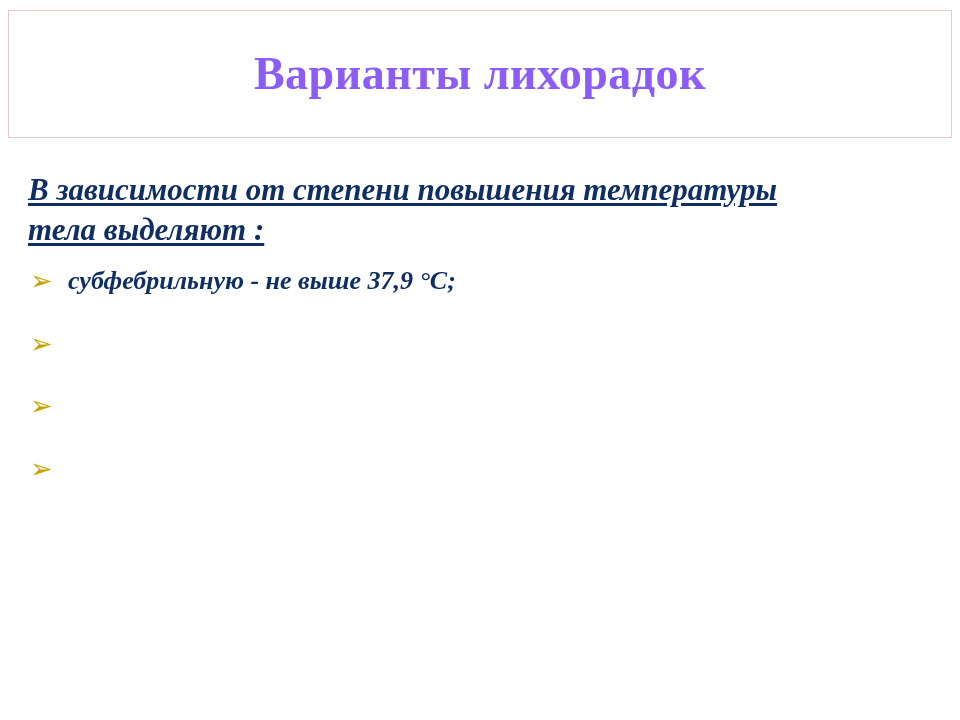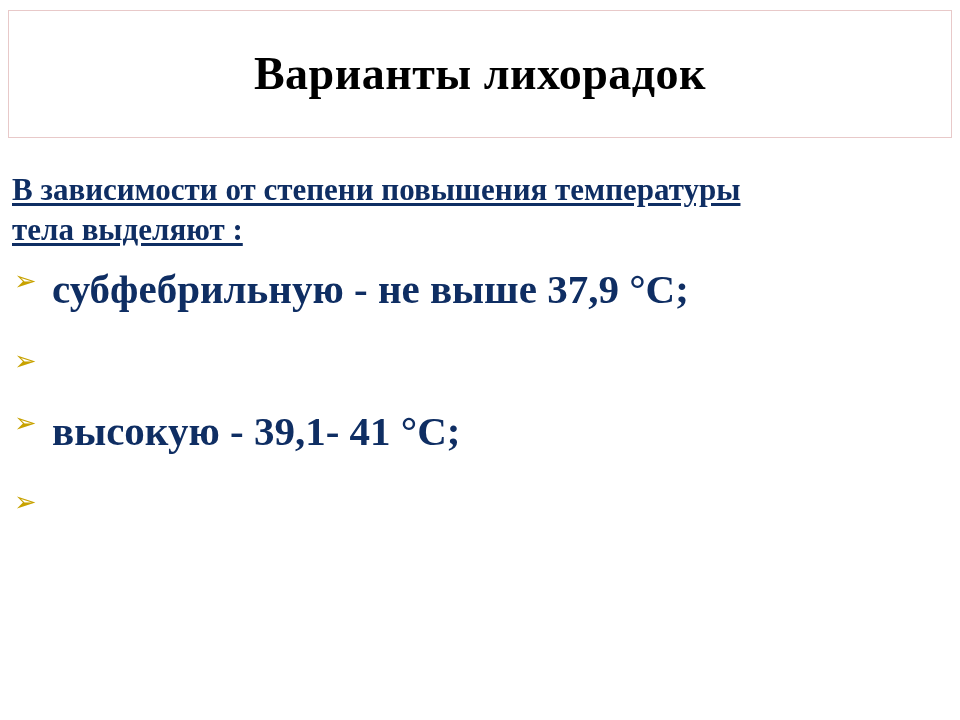--- a/index.html
+++ b/index.html
@@ -26,34 +26,35 @@
     top: 10px;
     width: 944px;
     height: 128px;
     border: 1px solid #e8c9c9;
     box-sizing: border-box;
     display: flex;
     align-items: center;
     justify-content: center;
   }
   .title-text {
-    color: #000000;
+    color: #8b5cf6;
     font-family: "Liberation Serif", serif;
     font-weight: bold;
     font-size: 46px;
     line-height: 1.1;
     text-align: center;
     letter-spacing: 0.5px;
     white-space: nowrap;
   }
   .body-area {
     position: absolute;
-    left: 12px;
+    left: 28px;
     top: 170px;
     width: 910px;
+    font-style: italic;
   }
   .lead {
     color: #0f2e63;
     font-family: "Liberation Serif", serif;
     font-weight: bold;
     font-size: 31px;
     line-height: 1.28;
     text-decoration: underline;
     text-underline-offset: 3px;
     margin: 0 0 16px 0;
@@ -75,21 +76,21 @@
     color: #c8a200;
     font-size: 27px;
     line-height: 1.2;
     padding-left: 2px;
     font-family: "DejaVu Sans", sans-serif;
   }
   .bullet-text {
     color: #0f2e63;
     font-family: "Liberation Serif", serif;
     font-weight: bold;
-    font-size: 41px;
+    font-size: 26px;
     line-height: 1.2;
     white-space: nowrap;
   }
 </style>
 </head>
 <body>
 
 <div class="slide">
 
   <div class="title-box">
@@ -106,21 +107,20 @@
         <span class="bullet-marker">➢</span>
         <span class="bullet-text">субфебрильную - не выше 37,9 °C;</span>
       </li>
 
       <li class="bullet-item">
         <span class="bullet-marker">➢</span>
       </li>
 
       <li class="bullet-item">
         <span class="bullet-marker">➢</span>
-        <span class="bullet-text">высокую - 39,1- 41 °C;</span>
       </li>
 
       <li class="bullet-item">
         <span class="bullet-marker">➢</span>
       </li>
 
     </ul>
   </div>
 </div>
 

